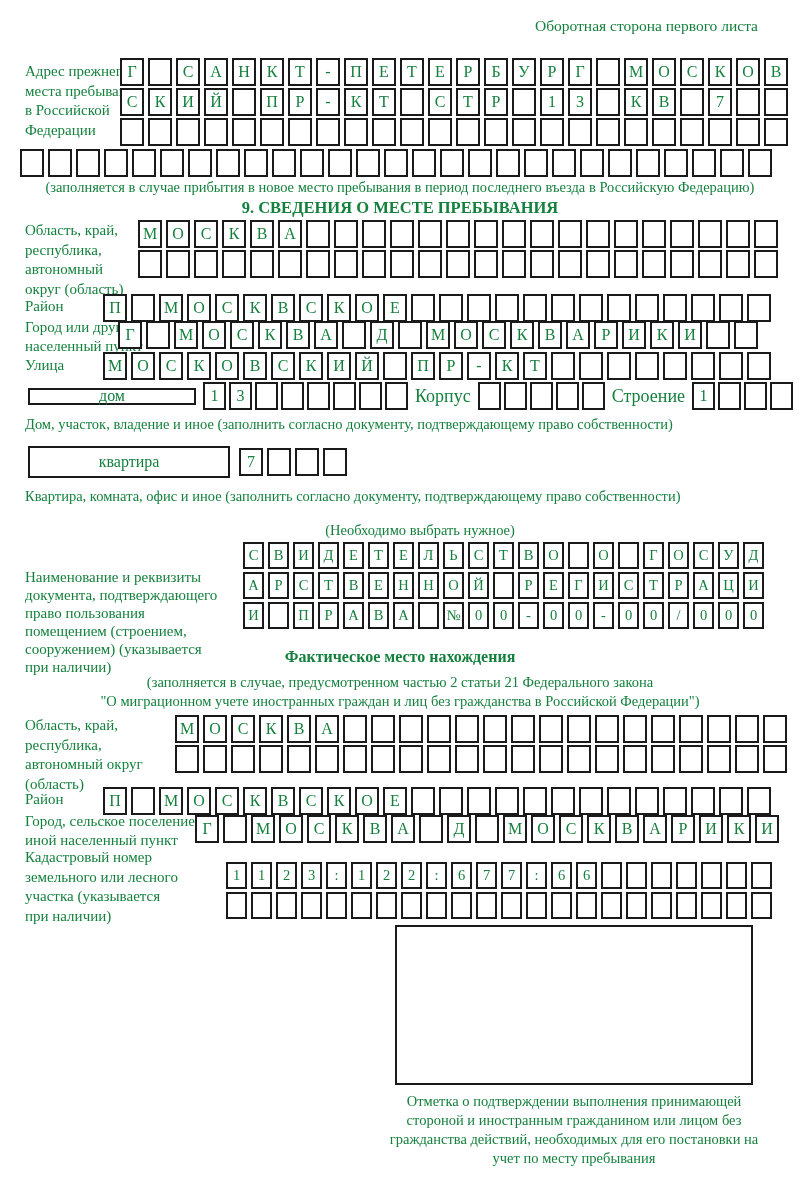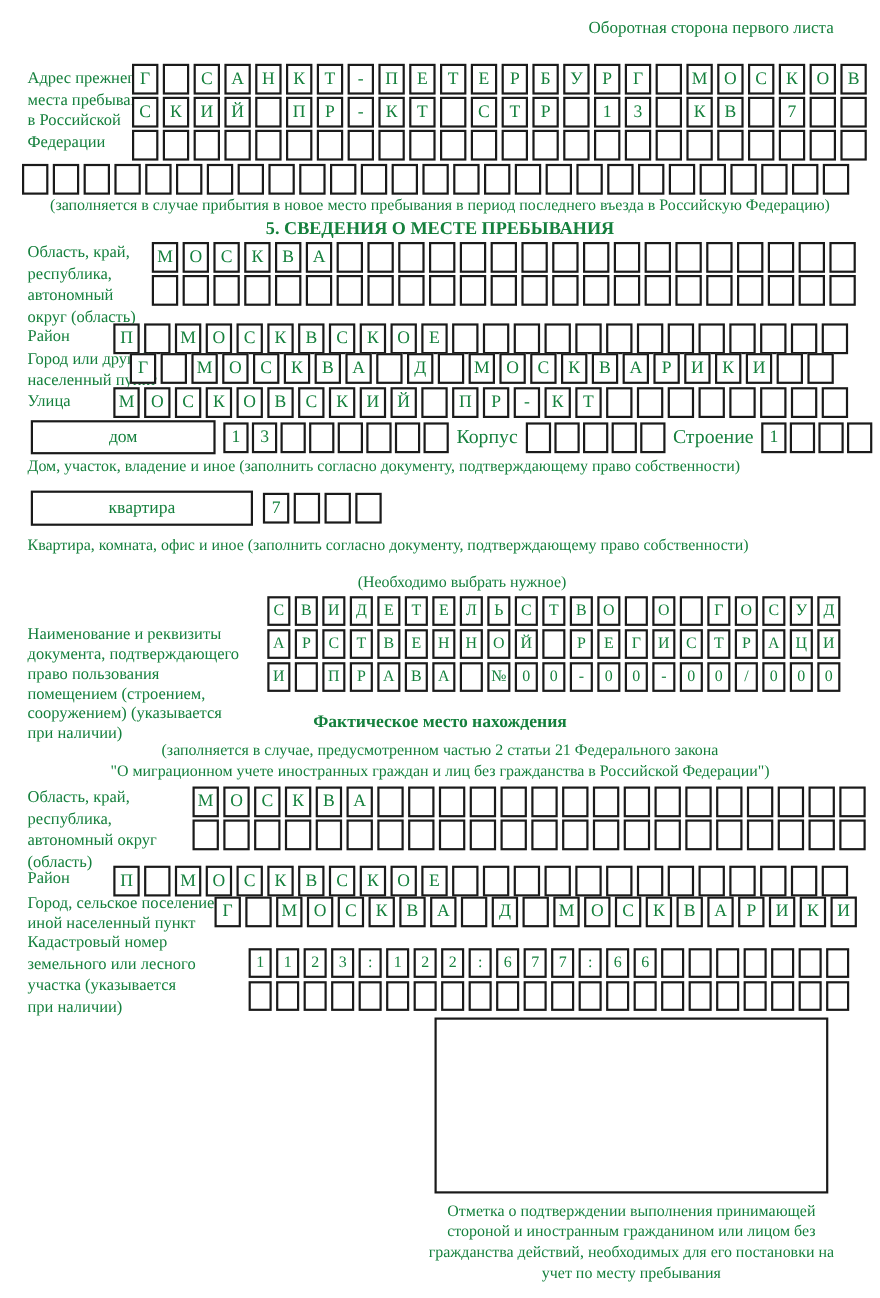--- a/index.html
+++ b/index.html
@@ -143,21 +143,21 @@
       <span class="cbox"></span>
       <span class="cbox"></span>
       <span class="cbox"></span>
       <span class="cbox"></span>
       <span class="cbox"></span>
       <span class="cbox"></span>
       <span class="cbox"></span>
     </div>
   <div class="abs caption center" style="left:0;top:179px;width:800px;">(заполняется в случае прибытия в новое место пребывания в период последнего въезда в Российскую Федерацию)</div>
 
-  <div class="abs center bold" style="left:0;top:198px;width:800px;font-size:16.5px;">5. СВЕДЕНИЯ О МЕСТЕ ПРЕБЫВАНИЯ</div>
+  <div class="abs center bold" style="left:0;top:198px;width:800px;font-size:16.5px;">9. СВЕДЕНИЯ О МЕСТЕ ПРЕБЫВАНИЯ</div>
 
   <div class="abs flabel" style="left:25px;top:221px;">Область, край,
 республика,
 автономный
 округ (область)</div>
   <div class="abs rows-col" style="left:138px;top:220px;">
     <div class="box-row">
         <span class="cbox">М</span>
         <span class="cbox">О</span>
         <span class="cbox">С</span>
@@ -287,21 +287,21 @@
       <span class="cbox"></span>
       <span class="cbox"></span>
       <span class="cbox"></span>
       <span class="cbox"></span>
       <span class="cbox"></span>
       <span class="cbox"></span>
       <span class="cbox"></span>
     </div>
 
   <div class="abs house-line" style="left:28px;top:382px;">
-    <div class="wide-box" style="width:168px;height:31px;">дом</div>
+    <div class="wide-box" style="width:168px;height:17px;">дом</div>
     <div style="width:7px;flex:none;"></div>
     <div class="box-row tight">
         <span class="cbox">1</span>
         <span class="cbox">3</span>
         <span class="cbox"></span>
         <span class="cbox"></span>
         <span class="cbox"></span>
         <span class="cbox"></span>
         <span class="cbox"></span>
         <span class="cbox"></span>

